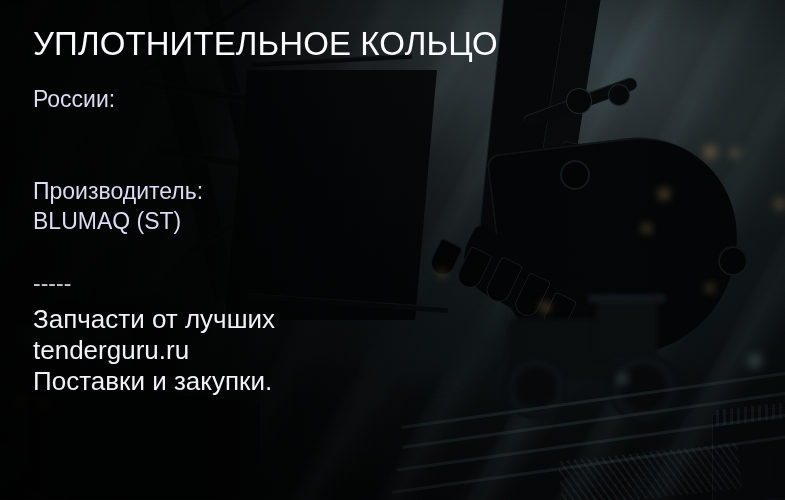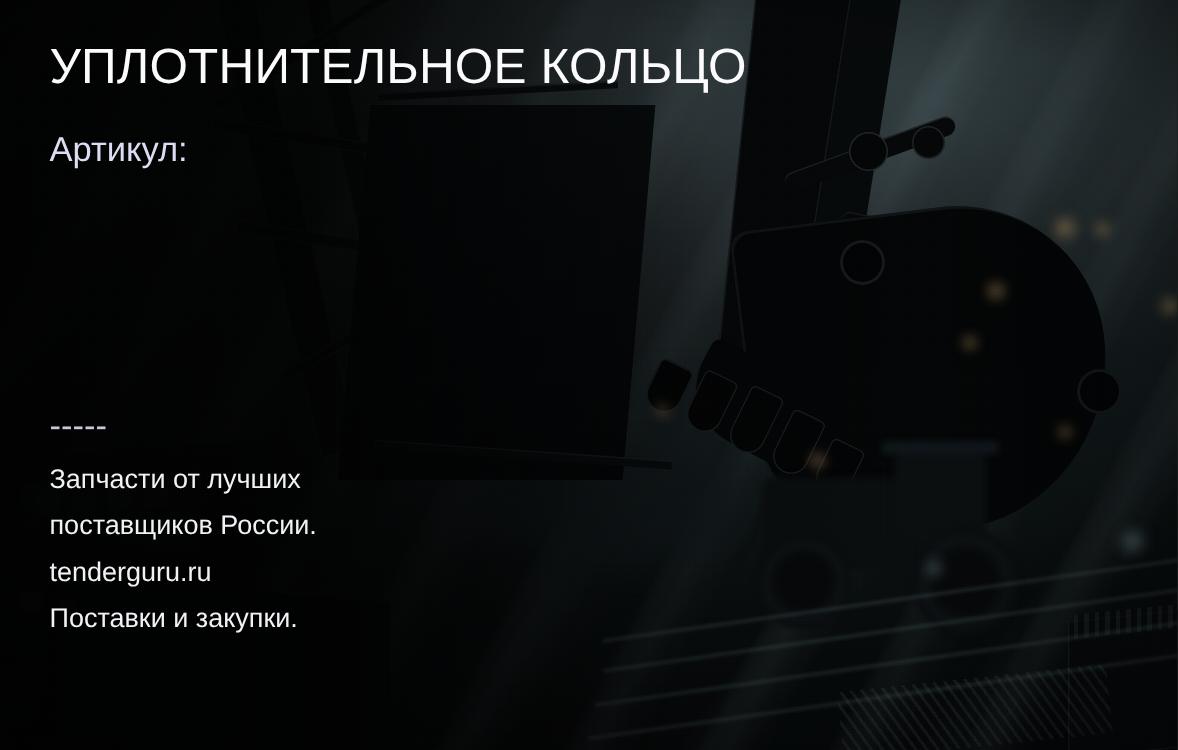--- a/index.html
+++ b/index.html
@@ -188,21 +188,21 @@
   .f-maker{top:176px;}
 
   .divider{
     position:absolute;left:33px;top:272px;
     font-size:23px;line-height:22px;color:#c9c9d8;letter-spacing:0px;
     font-family:"Liberation Sans","DejaVu Sans",sans-serif;
   }
 
   .tagline{
     position:absolute;left:33px;top:304px;
-    font-size:18px;line-height:31px;color:#f2f2f6;font-weight:400;
+    font-size:26px;line-height:31px;color:#f2f2f6;font-weight:400;
   }
   .tagline div{white-space:nowrap;}
 </style>
 </head>
 <body>
 
 <div class="banner">
 
   <div class="bg">
     <div class="bg-base"></div>
@@ -284,27 +284,30 @@
     <div class="bg-darken"></div>
     <div class="vignette"></div>
     <div class="grain"></div>
   </div>
 
   <div class="content">
 
     <div class="title">УПЛОТНИТЕЛЬНОЕ КОЛЬЦО</div>
 
     <div class="field f-article">
-      <span class="lbl">Артикул:</span>
-    </div>
-
+      <span class="lbl">России:</span>
+    </div>
+
+    <div class="field f-maker">
+      <span class="lbl">Производитель:</span>
+      <span class="val">BLUMAQ (ST)</span>
+    </div>
 
     <div class="divider">-----</div>
 
     <div class="tagline">
       <div>Запчасти от лучших</div>
-      <div>поставщиков России.</div>
       <div>tenderguru.ru</div>
       <div>Поставки и закупки.</div>
     </div>
 
   </div>
 </div>
 
 </body></html>

